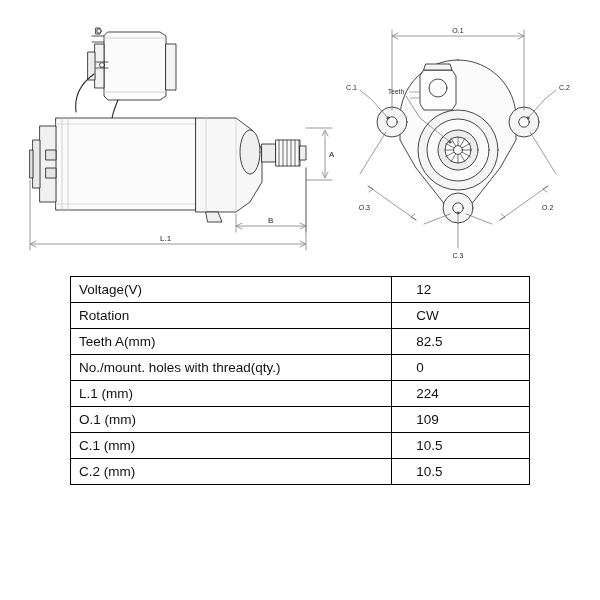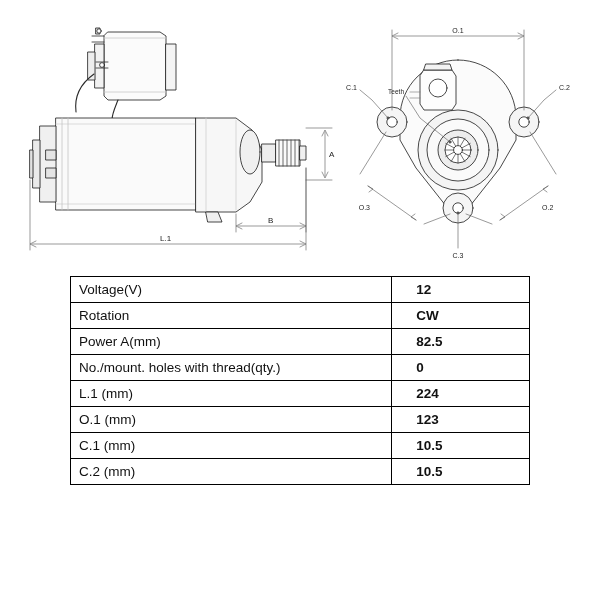--- a/index.html
+++ b/index.html
@@ -28,21 +28,21 @@
   }
   .spec-table td{
     border:1px solid #000;
     padding:3px 6px 4px 8px;
     height:18px;
     line-height:17px;
     vertical-align:middle;
     background:#fff;
   }
   .spec-table td.label{width:340px;}
-  .spec-table td.value{width:118px;padding-left:24px;font-weight:bold;}
+  .spec-table td.value{width:118px;padding-left:24px;}
 </style>
 </head>
 <body>
 
 <div class="sheet">
 
   <div class="drawing">
     <svg width="600" height="272" viewBox="0 0 600 272" xmlns="http://www.w3.org/2000/svg">
       <g fill="none" stroke="#1a1a1a" stroke-width="0.8" stroke-linejoin="round" stroke-linecap="round">
 
@@ -218,34 +218,34 @@
     <tbody>
       <tr>
         <td class="label">Voltage(V)</td>
         <td class="value">12</td>
       </tr>
       <tr>
         <td class="label">Rotation</td>
         <td class="value">CW</td>
       </tr>
       <tr>
-        <td class="label">Power A(mm)</td>
+        <td class="label">Teeth A(mm)</td>
         <td class="value">82.5</td>
       </tr>
       <tr>
         <td class="label">No./mount. holes with thread(qty.)</td>
         <td class="value">0</td>
       </tr>
       <tr>
         <td class="label">L.1 (mm)</td>
         <td class="value">224</td>
       </tr>
       <tr>
         <td class="label">O.1 (mm)</td>
-        <td class="value">123</td>
+        <td class="value">109</td>
       </tr>
       <tr>
         <td class="label">C.1 (mm)</td>
         <td class="value">10.5</td>
       </tr>
       <tr>
         <td class="label">C.2 (mm)</td>
         <td class="value">10.5</td>
       </tr>
     </tbody>

